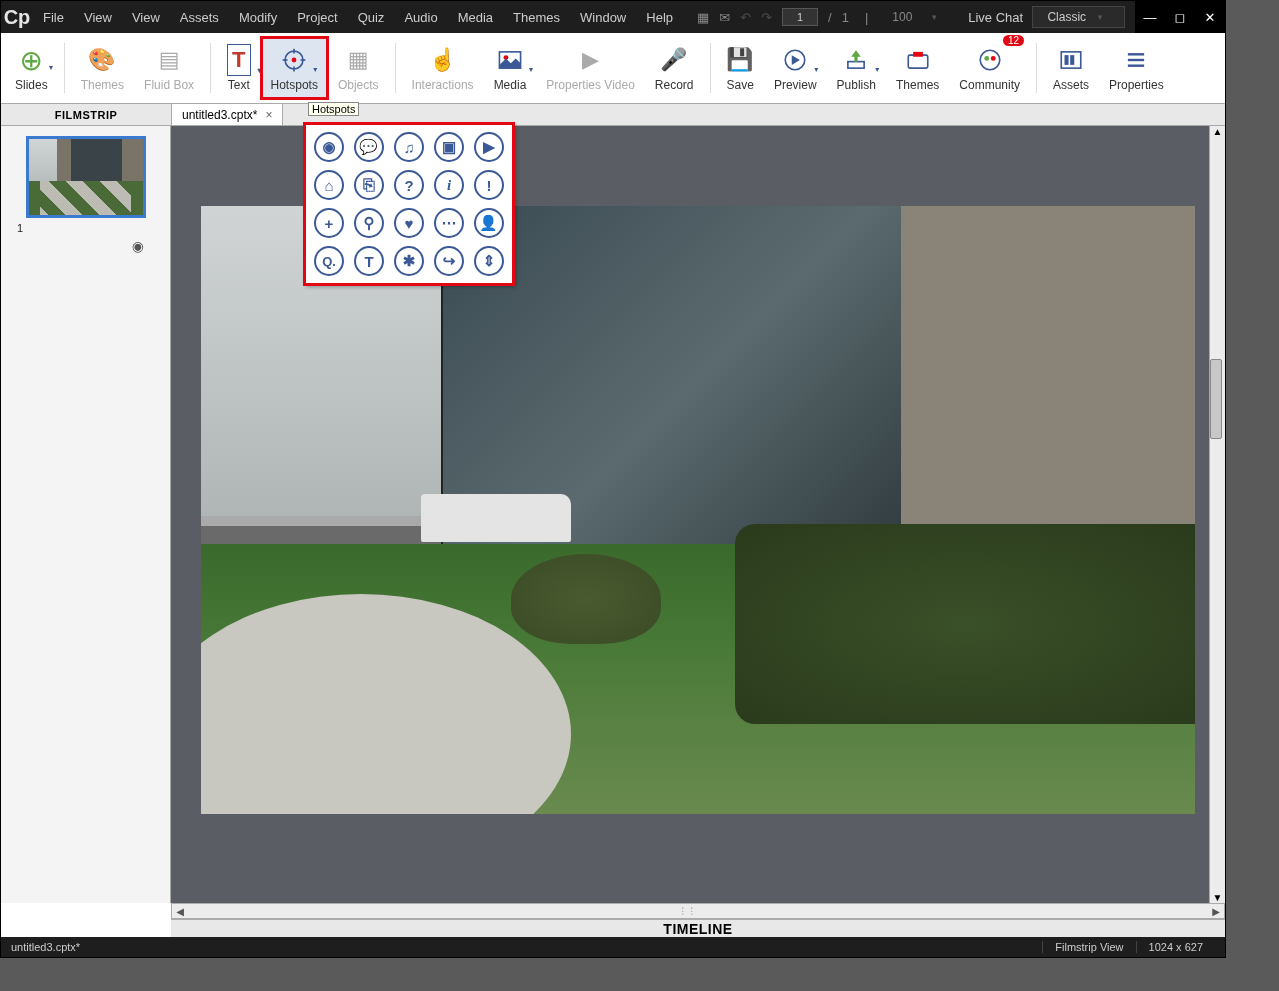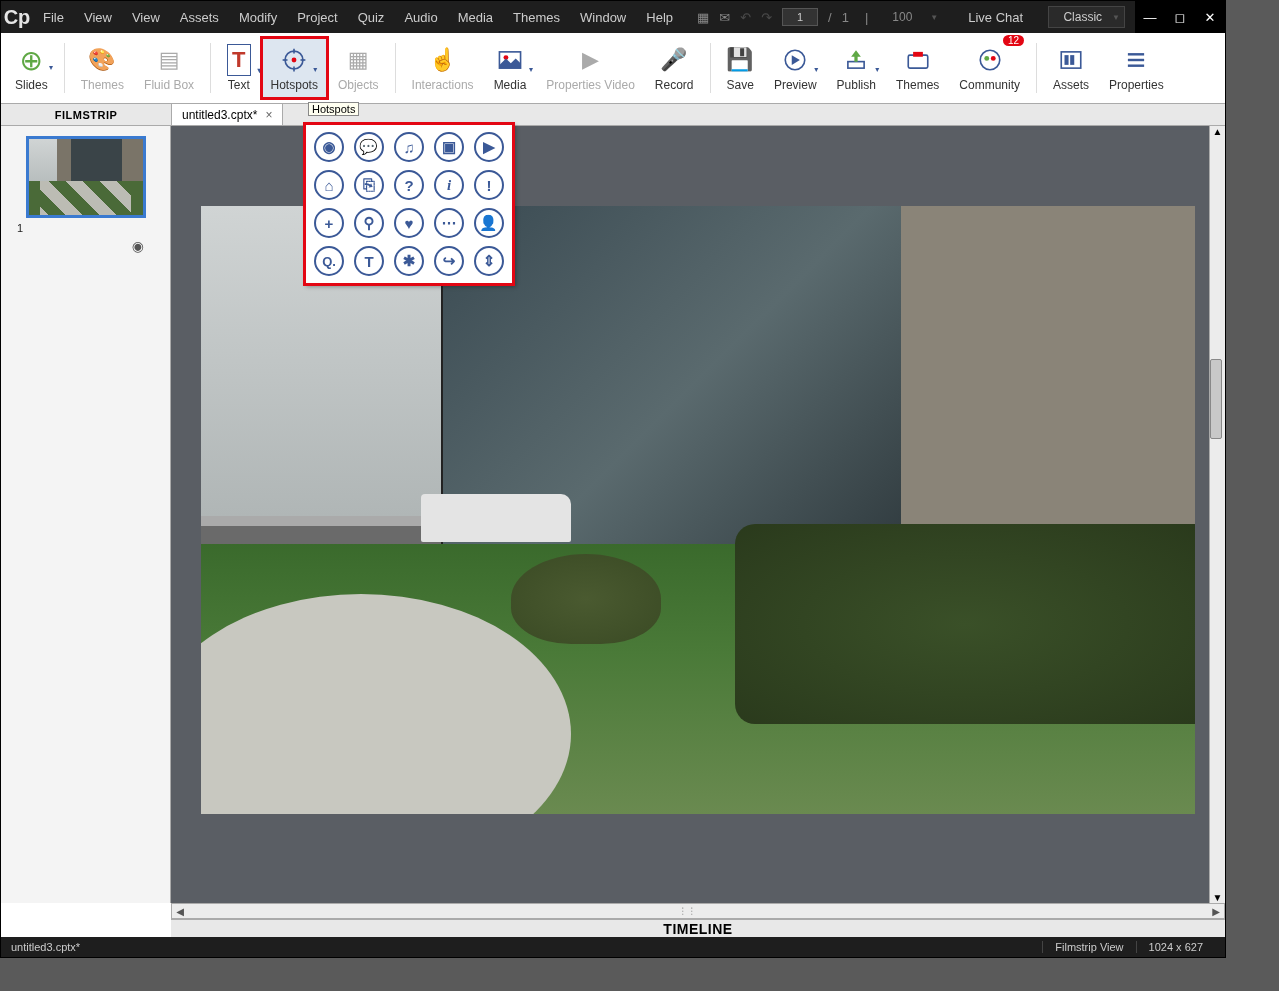--- a/index.html
+++ b/index.html
@@ -6,21 +6,21 @@
 body { width:1279px; height:991px; background:#5a5a5a; overflow:hidden; position:relative; }
 .frame { position:absolute; left:0; top:0; width:1226px; height:958px; background:#fff; display:flex; flex-direction:column; border:1px solid #000; }
 .menubar { height:32px; background:#1e1e1e; display:flex; align-items:center; color:#ccc; font-size:13px; }
 .logo { width:32px; height:32px; display:flex; align-items:center; justify-content:center; color:#e5e5e5; font-weight:bold; font-size:20px; }
 .menu-item { padding:0 10px; height:100%; display:flex; align-items:center; cursor:pointer; }
 .top-icons { display:flex; gap:10px; margin-left:14px; align-items:center; color:#888; }
 .page-input { width:36px; height:18px; background:#333; border:1px solid #555; color:#ccc; text-align:center; font-size:11px; }
 .zoom-text { margin:0 8px; font-size:12px; }
 .live-chat { margin-left:30px; font-size:13px; }
 .right-controls { margin-left:auto; display:flex; align-items:center; height:100%; }
-.classic-btn { background:#2a2a2a; border:1px solid #444; padding:3px 4px 3px 14px; color:#ccc; font-size:12px; margin-right:10px; display:flex; align-items:center; gap:10px; }
+.classic-btn { background:#2a2a2a; border:1px solid #444; padding:3px 20px 3px 14px; color:#ccc; font-size:12px; margin-right:10px; display:flex; align-items:center; gap:10px; }
 .win-btns { display:flex; height:100%; }
 .win-btn { width:30px; display:flex; align-items:center; justify-content:center; background:#000; color:#fff; }
 .toolbar { height:71px; background:#fff; border-bottom:1px solid #aaa; display:flex; align-items:center; padding:0 4px; position:relative; }
 .tool { display:flex; flex-direction:column; align-items:center; justify-content:center; height:62px; font-size:12px; color:#333; padding:0 10px; cursor:pointer; position:relative; }
 .tool.disabled { color:#aaa; }
 .tool-icon { height:32px; display:flex; align-items:center; justify-content:center; font-size:22px; margin-bottom:2px; }
 .sep { width:1px; height:50px; background:#ddd; margin:0 6px; }
 .highlight { outline:3px solid #e30613; outline-offset:-2px; background:#dde6f0; }
 .tooltip-lbl { position:absolute; top:101px; left:307px; background:#fffff0; border:1px solid #888; font-size:11px; padding:0 3px; z-index:50; }
 .badge { position:absolute; top:-2px; right:6px; background:#e30613; color:#fff; font-size:10px; border-radius:8px; padding:0 5px; }

